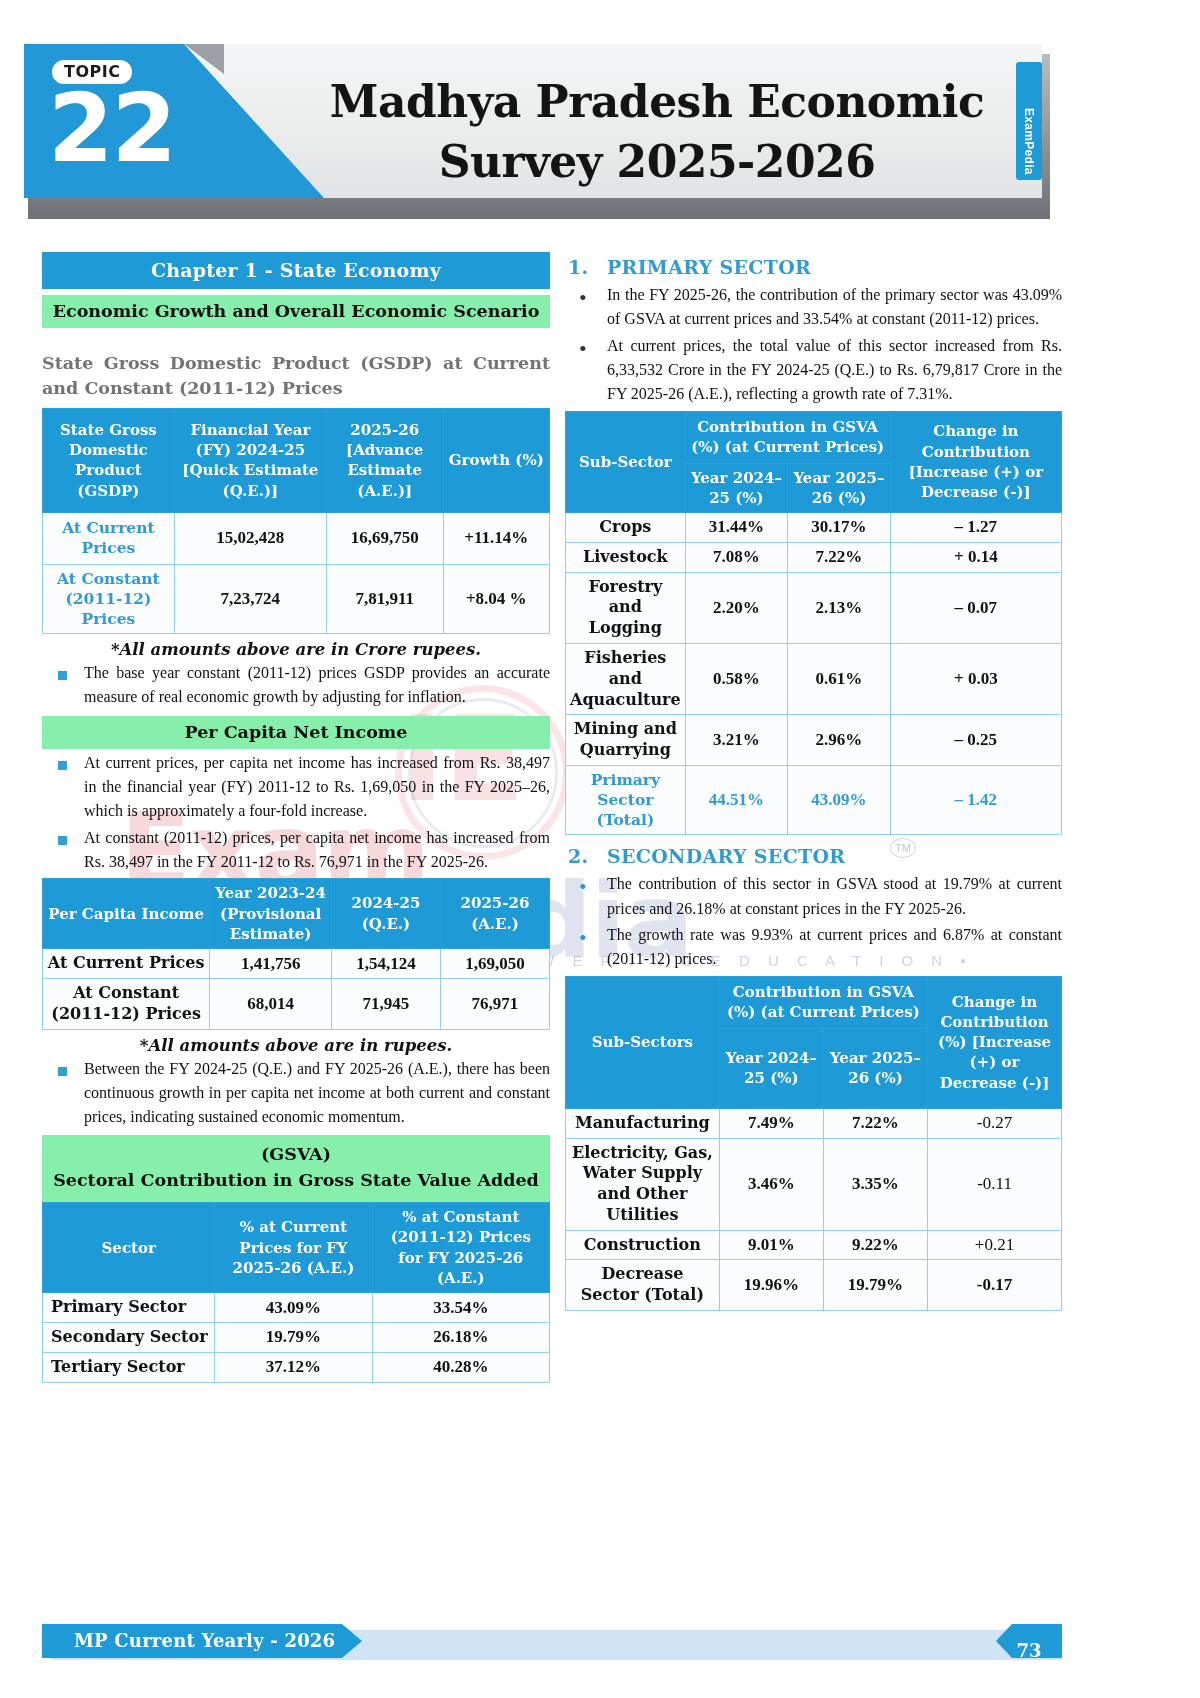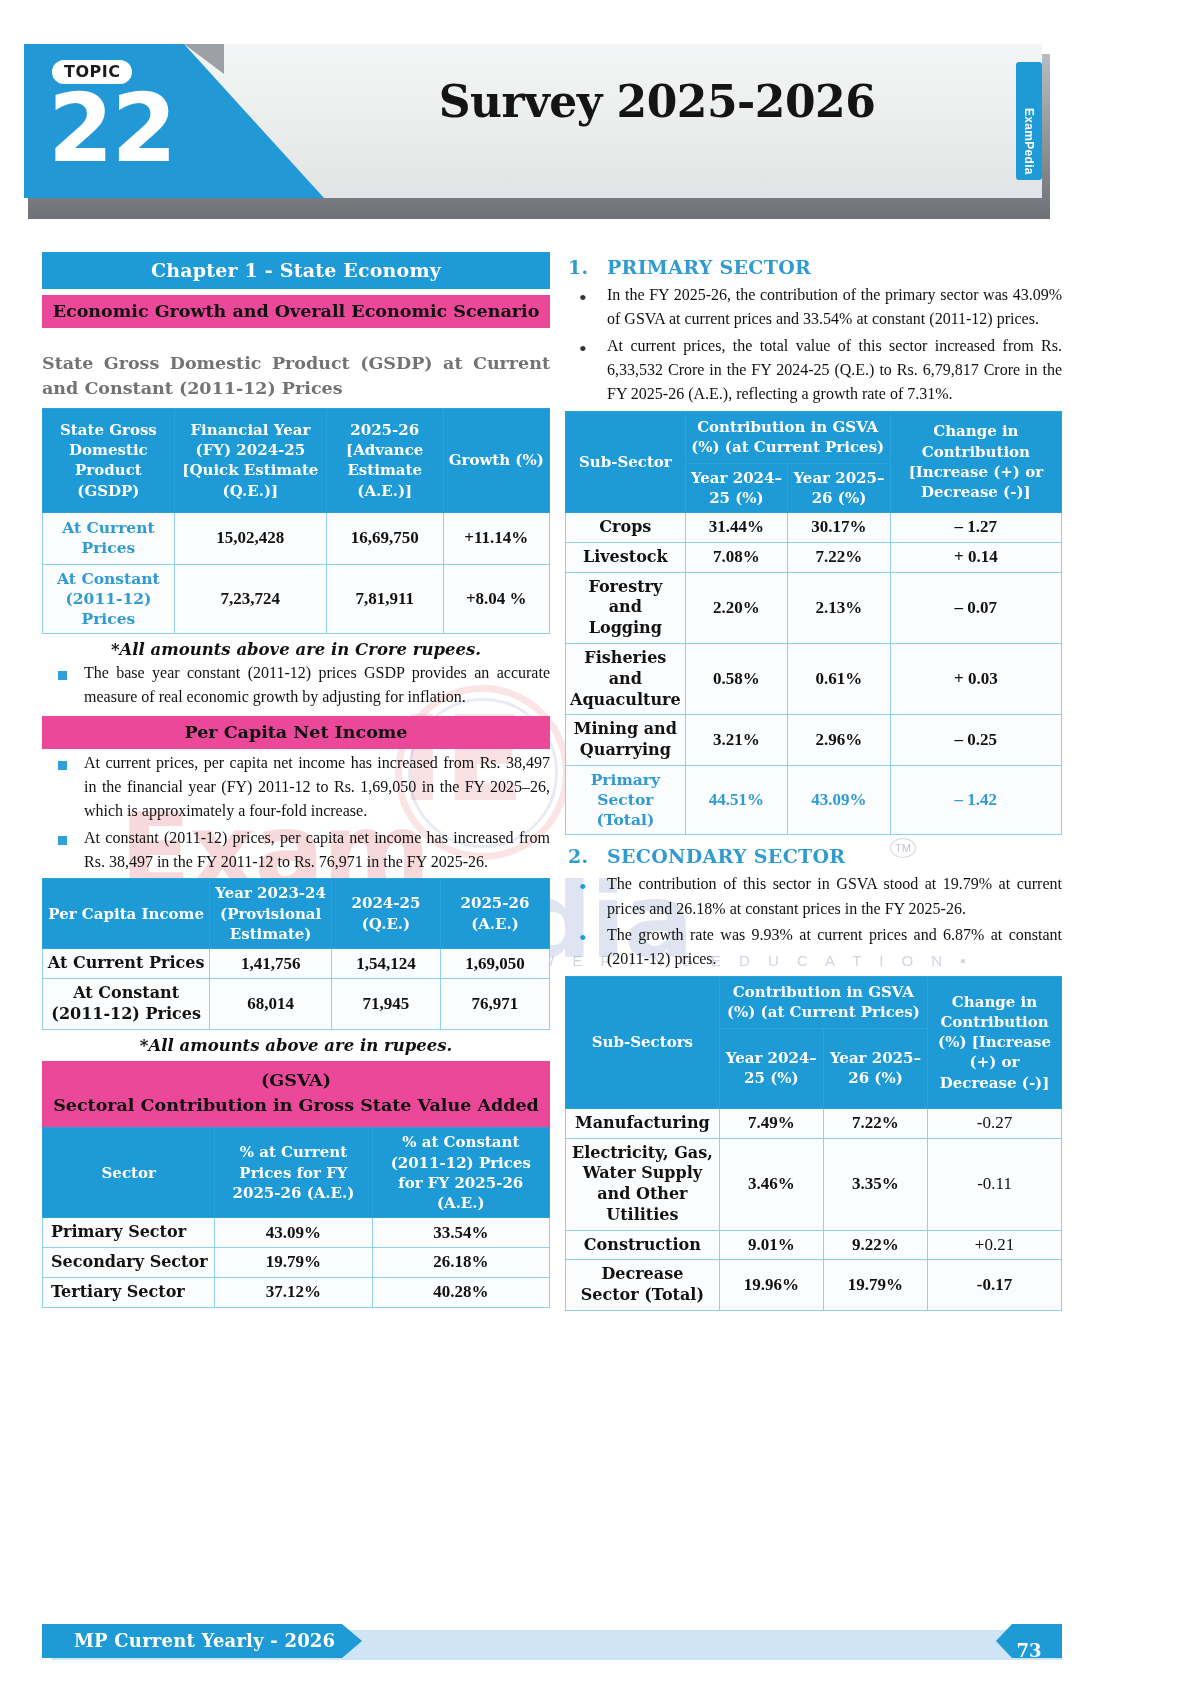--- a/index.html
+++ b/index.html
@@ -191,21 +191,21 @@
     background: #1e9ad6;
     color: #ffffff;
     text-align: center;
     font-family: "DejaVu Serif", serif;
     font-weight: bold;
     font-size: 19px;
     padding: 7px 6px 8px;
     letter-spacing: 0.2px;
   }
   .band-light {
-    background: #ec4899;
+    background: #86efac;
     color: #101010;
     text-align: center;
     font-family: "DejaVu Serif", serif;
     font-weight: bold;
     font-size: 17.5px;
     padding: 6px 6px 7px;
     margin-top: 6px;
   }
   .band-light.two {
     line-height: 1.45;
@@ -373,20 +373,21 @@
 </div>
 
 <div class="header">
   <div class="hdr-shadow"></div>
   <div class="hdr-main">
     <div class="hdr-blue"></div>
     <div class="hdr-blue-dark"></div>
     <div class="topic-badge">TOPIC</div>
     <div class="topic-num">22</div>
     <div class="hdr-title">
+      <div>Madhya Pradesh Economic</div>
       <div>Survey 2025-2026</div>
     </div>
   </div>
   <div class="brand-tab">
     <span>ExamPedia</span>
   </div>
 </div>
 
 <div class="col-left">
 
@@ -452,20 +453,23 @@
         <td class="rowhead-dark" style="height:48px">At Constant (2011-12) Prices</td>
         <td>68,014</td>
         <td>71,945</td>
         <td>76,971</td>
       </tr>
     </tbody>
   </table>
 
   <div class="note">*All amounts above are in rupees.</div>
 
+  <ul class="sq">
+    <li>Between the FY 2024-25 (Q.E.) and FY 2025-26 (A.E.), there has been continuous growth in per capita net income at both current and constant prices, indicating sustained economic momentum.</li>
+  </ul>
 
   <div class="band-light two">
     <div>(GSVA)</div>
     <div>Sectoral Contribution in Gross State Value Added</div>
   </div>
 
   <table>
     <thead>
       <tr>
         <th style="width:34%;height:82px">Sector</th>

